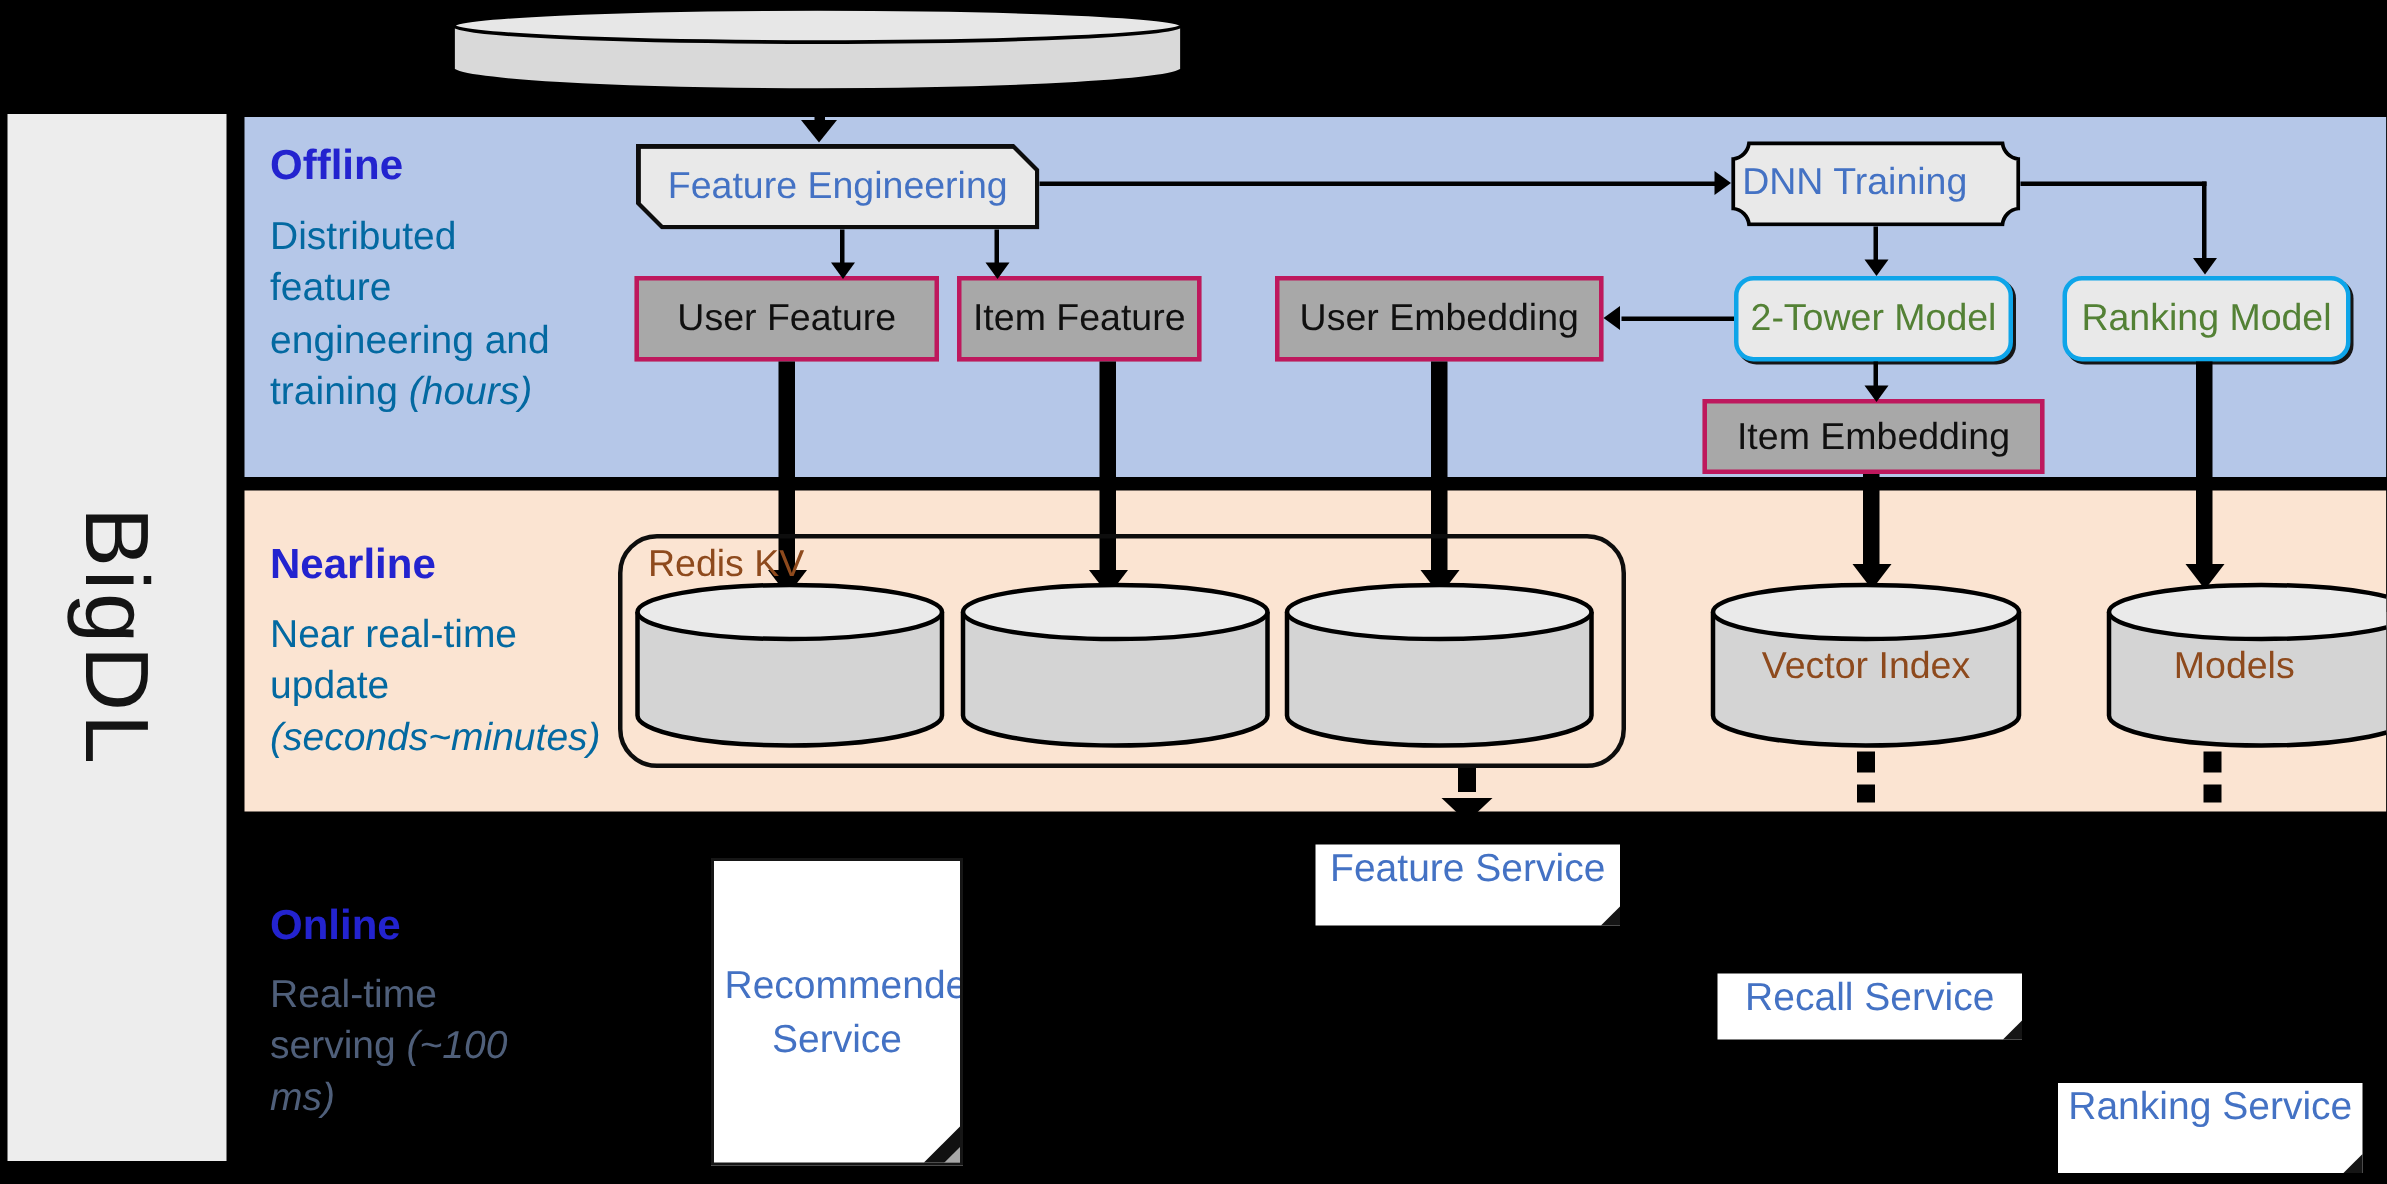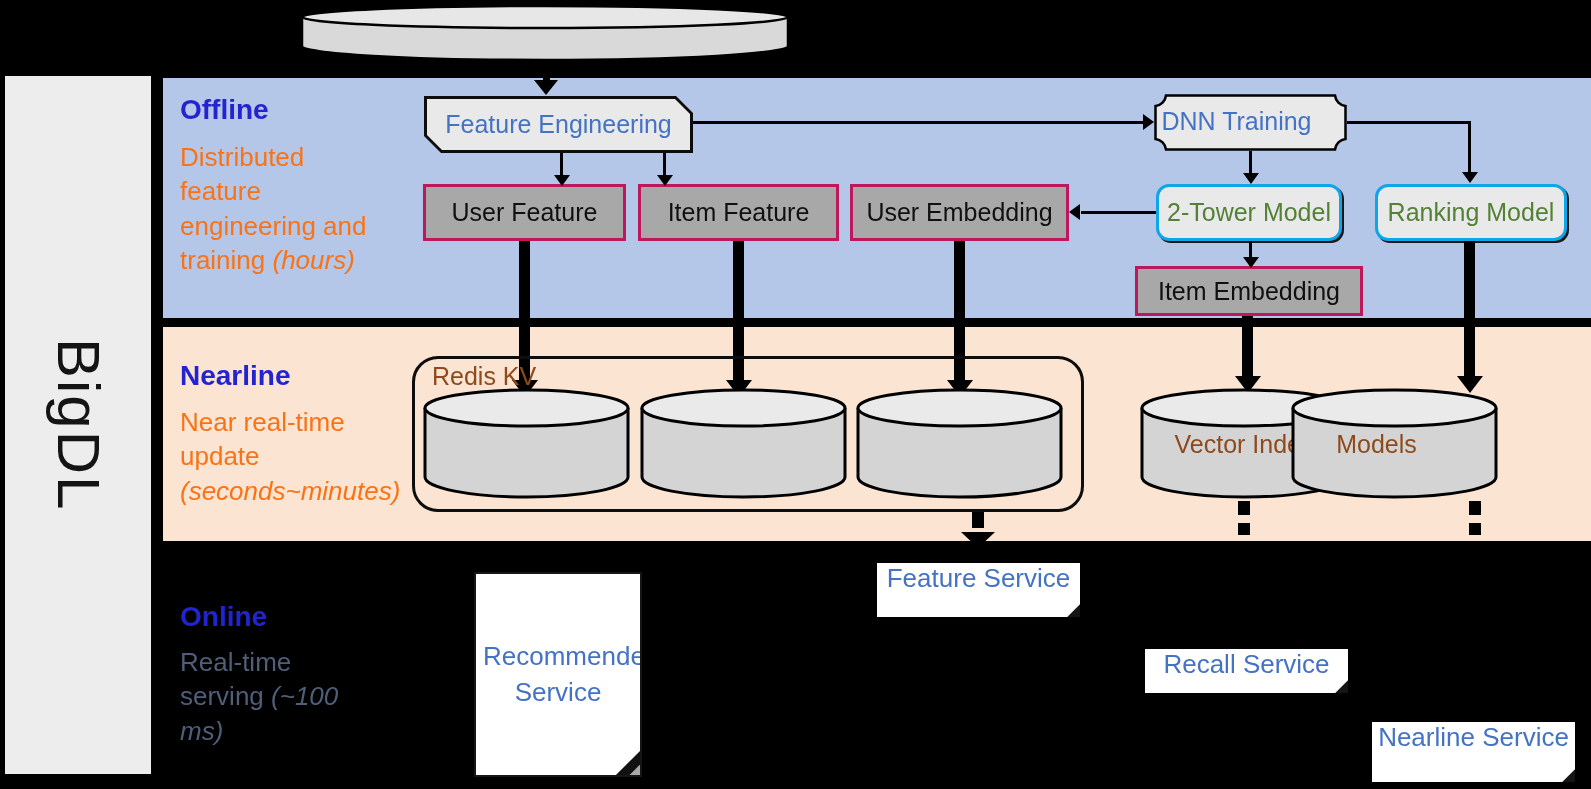--- a/index.html
+++ b/index.html
@@ -10,21 +10,21 @@
   
   .brandbar{left:5px;top:76px;width:146px;height:698px;background:#ededed;
             display:flex;align-items:center;justify-content:center;}
   .brandtext{writing-mode:vertical-rl;font-size:60px;color:#141414;letter-spacing:2px;}
 
   
   .band-offline{left:163px;top:78px;width:1428px;height:240px;background:#b5c7e8;}
   .band-nearline{left:163px;top:327px;width:1428px;height:214px;background:#fbe4d2;}
 
   .sec-title{font-size:28px;font-weight:600;color:#2323cf;}
-  .sec-sub{font-size:26px;color:#f97316;line-height:1.32;}
+  .sec-sub{font-size:26px;color:#0369a1;line-height:1.32;}
   .sec-sub .it{font-style:italic;}
   .sec-sub-dark{color:#4f5f7a;}
 
   
   .node{display:flex;align-items:center;justify-content:center;box-sizing:border-box;}
   .graybox{background:#a8a8a8;border:3px solid #be185d;color:#101010;font-size:25px;}
   .roundbox{background:#e9e9e9;border:3px solid #0ea5e9;border-radius:13px;
             box-shadow:2px 2px 0 #161616;font-size:25px;}
   .greuntext{color:#538135;}
   .blautext{color:#4472c4;}
@@ -93,21 +93,21 @@
   <div class="abs" style="left:1154px;top:94px;width:165px;height:57px;">
     <svg width="193" height="57" viewBox="0 0 193 57">
       <path d="M12 1.5 L181 1.5 A12 12 0 0 0 191.5 12 L191.5 45 A12 12 0 0 0 181 55.5 L12 55.5 A12 12 0 0 0 1.5 45 L1.5 12 A12 12 0 0 0 12 1.5 Z" fill="#e9e9e9" stroke="#000" stroke-width="2.5"></path>
     </svg>
     <div class="abs blautext" style="left:0;top:13px;width:100%;text-align:center;font-size:25px;">DNN Training</div>
   </div>
 
   <div class="abs node graybox" style="left:423px;top:184px;width:203px;height:57px;">
       <span>User Feature</span>
     </div>
-  <div class="abs node graybox" style="left:638px;top:184px;width:201px;height:57px;">
+  <div class="abs node graybox" style="left:638px;top:184px;width:163px;height:57px;">
       <span>Item Feature</span>
     </div>
   <div class="abs node graybox" style="left:850px;top:184px;width:219px;height:57px;">
       <span>User Embedding</span>
     </div>
 
   <div class="abs node roundbox greuntext" style="left:1156px;top:184px;width:186px;height:57px;">
       <span>2-Tower Model</span>
     </div>
   <div class="abs node roundbox greuntext" style="left:1375px;top:184px;width:192px;height:57px;">
@@ -169,21 +169,21 @@
       </svg>
   </div>
 
   <div class="abs" style="left:1140px;top:388px;width:208px;height:112px;">
     <svg width="208" height="112" viewBox="0 0 208 112">
         <path d="M2 20 L2 89 A102 20 0 0 0 206 89 L206 20" fill="#d4d4d4" stroke="#000" stroke-width="3"></path>
         <ellipse cx="104" cy="20" rx="102" ry="18" fill="#eaeaea" stroke="#000" stroke-width="3"></ellipse>
       </svg>
     <div class="cyl-label brauntext">Vector Index</div>
   </div>
-  <div class="abs" style="left:1291px;top:388px;width:171px;height:112px;">
+  <div class="abs" style="left:1404px;top:388px;width:171px;height:112px;">
     <svg width="207" height="112" viewBox="0 0 207 112">
         <path d="M2 20 L2 89 A101.5 20 0 0 0 205 89 L205 20" fill="#d4d4d4" stroke="#000" stroke-width="3"></path>
         <ellipse cx="103.5" cy="20" rx="101.5" ry="18" fill="#eaeaea" stroke="#000" stroke-width="3"></ellipse>
       </svg>
     <div class="cyl-label brauntext">Models</div>
   </div>
 
   <div class="abs dash" style="left:972px;top:512px;width:12px;height:16px;"></div>
   <div class="abs big-head-down" style="left:961px;top:532px;"></div>
   <div class="abs dash" style="left:1238px;top:501px;width:12px;height:14px;"></div>
@@ -202,17 +202,17 @@
 
   <div class="abs svc blautext" style="left:877px;top:563px;width:203px;height:54px;">
     <span>Feature Service</span>
     <div class="fold"></div>
   </div>
   <div class="abs svc blautext" style="left:1145px;top:649px;width:203px;height:44px;">
     <span>Recall Service</span>
     <div class="fold"></div>
   </div>
   <div class="abs svc blautext" style="left:1372px;top:722px;width:203px;height:60px;">
-    <span>Nearline Service</span>
+    <span>Ranking Service</span>
     <div class="fold"></div>
   </div>
 
 </div>
 
 </body></html>

